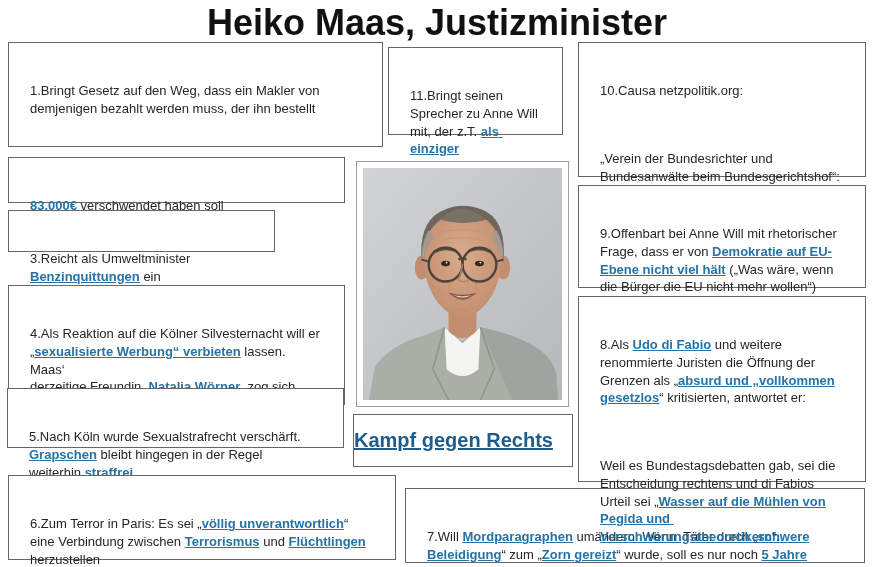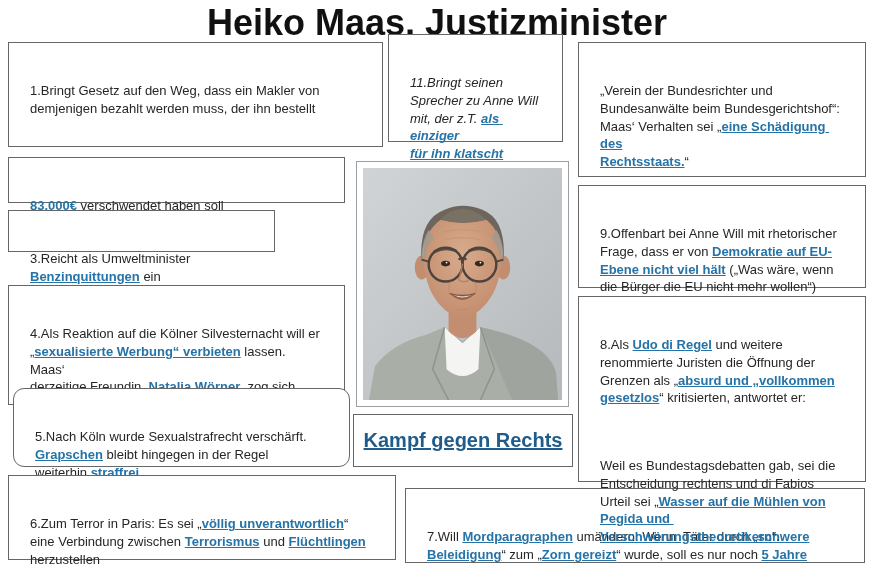--- a/index.html
+++ b/index.html
@@ -26,21 +26,21 @@
   .fact-box p + p{margin-top:15px;}
   .lnk{color:var(--link);font-weight:bold;text-decoration:underline;}
   .photo-frame{
     position:absolute;left:356px;top:161px;width:213px;height:246px;
     box-sizing:border-box;border:1px solid #9aa0a4;background:#fff;padding:6px;
   }
   .photo-frame svg{display:block;width:100%;height:100%;}
   .kampf-box{
     position:absolute;left:353px;top:414px;width:220px;height:53px;
     box-sizing:border-box;border:1px solid var(--border);
-    display:flex;align-items:center;justify-content:center;background:#fff;
+    display:flex;align-items:center;background:#fff;
   }
   .kampf-text{
     font-size:20px;font-weight:bold;text-decoration:underline;color:var(--caption);
   }
 </style>
 </head>
 <body>
 
 <div class="canvas">
 
@@ -62,33 +62,33 @@
 – Ministerienautos </span><span class="lnk">tanken Diesel</span></p>
   </div>
 
   <div class="fact-box" style="left:8px;top:285px;width:337px;height:120px;">
     <p><span>4.Als Reaktion auf die Kölner Silvesternacht will er
 „</span><span class="lnk">sexualisierte Werbung“ verbieten</span><span> lassen. Maas‘
 derzeitige Freundin, </span><span class="lnk">Natalia Wörner</span><span>, zog sich
 bereits für den </span><span class="lnk">Playboy</span><span> aus.</span></p>
   </div>
 
-  <div class="fact-box" style="left:13px;top:388px;width:337px;height:79px;border-radius:11px;">
+  <div class="fact-box" style="left:7px;top:388px;width:337px;height:60px;">
     <p><span>5.Nach Köln wurde Sexualstrafrecht verschärft.
 </span><span class="lnk">Grapschen</span><span> bleibt hingegen in der Regel
 weiterhin </span><span class="lnk">straffrei</span><span>.</span></p>
   </div>
 
   <div class="fact-box" style="left:8px;top:475px;width:388px;height:85px;">
     <p><span>6.Zum Terror in Paris: Es sei „</span><span class="lnk">völlig unverantwortlich</span><span>“
 eine Verbindung zwischen </span><span class="lnk">Terrorismus</span><span> und </span><span class="lnk">Flüchtlingen</span><span>
 herzustellen</span></p>
   </div>
 
-  <div class="fact-box" style="left:388px;top:34px;width:175px;height:108px;font-style:italic;">
+  <div class="fact-box" style="left:388px;top:47px;width:175px;height:88px;">
     <p><span>11.Bringt seinen
 Sprecher zu Anne Will
 mit, der z.T. </span><span class="lnk">als einziger
 für ihn klatscht</span></p>
   </div>
 
   <div class="photo-frame">
     <svg viewBox="0 0 200 233" preserveAspectRatio="none">
       <defs>
         <linearGradient id="pbg" x1="0" y1="0" x2="1" y2="1">
@@ -156,35 +156,36 @@
     <span class="kampf-text">Kampf gegen Rechts</span>
   </div>
 
   <div class="fact-box" style="left:405px;top:488px;width:460px;height:75px;">
     <p><span>7.Will </span><span class="lnk">Mordparagraphen</span><span> umändern: Wenn  Täter durch „</span><span class="lnk">schwere
 Beleidigung</span><span>“ zum „</span><span class="lnk">Zorn gereizt</span><span>“ wurde, soll es nur noch </span><span class="lnk">5 Jahre</span><span>
 geben.</span></p>
   </div>
 
   <div class="fact-box" style="left:578px;top:42px;width:288px;height:135px;">
+    <p><span>10.Causa netzpolitik.org:</span></p>
     <p><span>„Verein der Bundesrichter und
 Bundesanwälte beim Bundesgerichtshof“:
 Maas‘ Verhalten sei „</span><span class="lnk">eine Schädigung des
 Rechtsstaats.</span><span>“</span></p>
   </div>
 
   <div class="fact-box" style="left:578px;top:185px;width:288px;height:103px;">
     <p><span>9.Offenbart bei Anne Will mit rhetorischer
 Frage, dass er von </span><span class="lnk">Demokratie auf EU-
 Ebene nicht viel hält</span><span> („Was wäre, wenn
 die Bürger die EU nicht mehr wollen“)</span></p>
   </div>
 
   <div class="fact-box" style="left:578px;top:296px;width:288px;height:186px;">
-    <p><span>8.Als </span><span class="lnk">Udo di Regel</span><span> und weitere
+    <p><span>8.Als </span><span class="lnk">Udo di Fabio</span><span> und weitere
 renommierte Juristen die Öffnung der
 Grenzen als „</span><span class="lnk">absurd und „vollkommen
 gesetzlos</span><span>“ kritisierten, antwortet er:</span></p>
     <p><span>Weil es Bundestagsdebatten gab, sei die
 Entscheidung rechtens und di Fabios
 Urteil sei „</span><span class="lnk">Wasser auf die Mühlen von
 Pegida und Verschwörungstheoretikern</span><span>“.</span></p>
   </div>
 
 </div>

